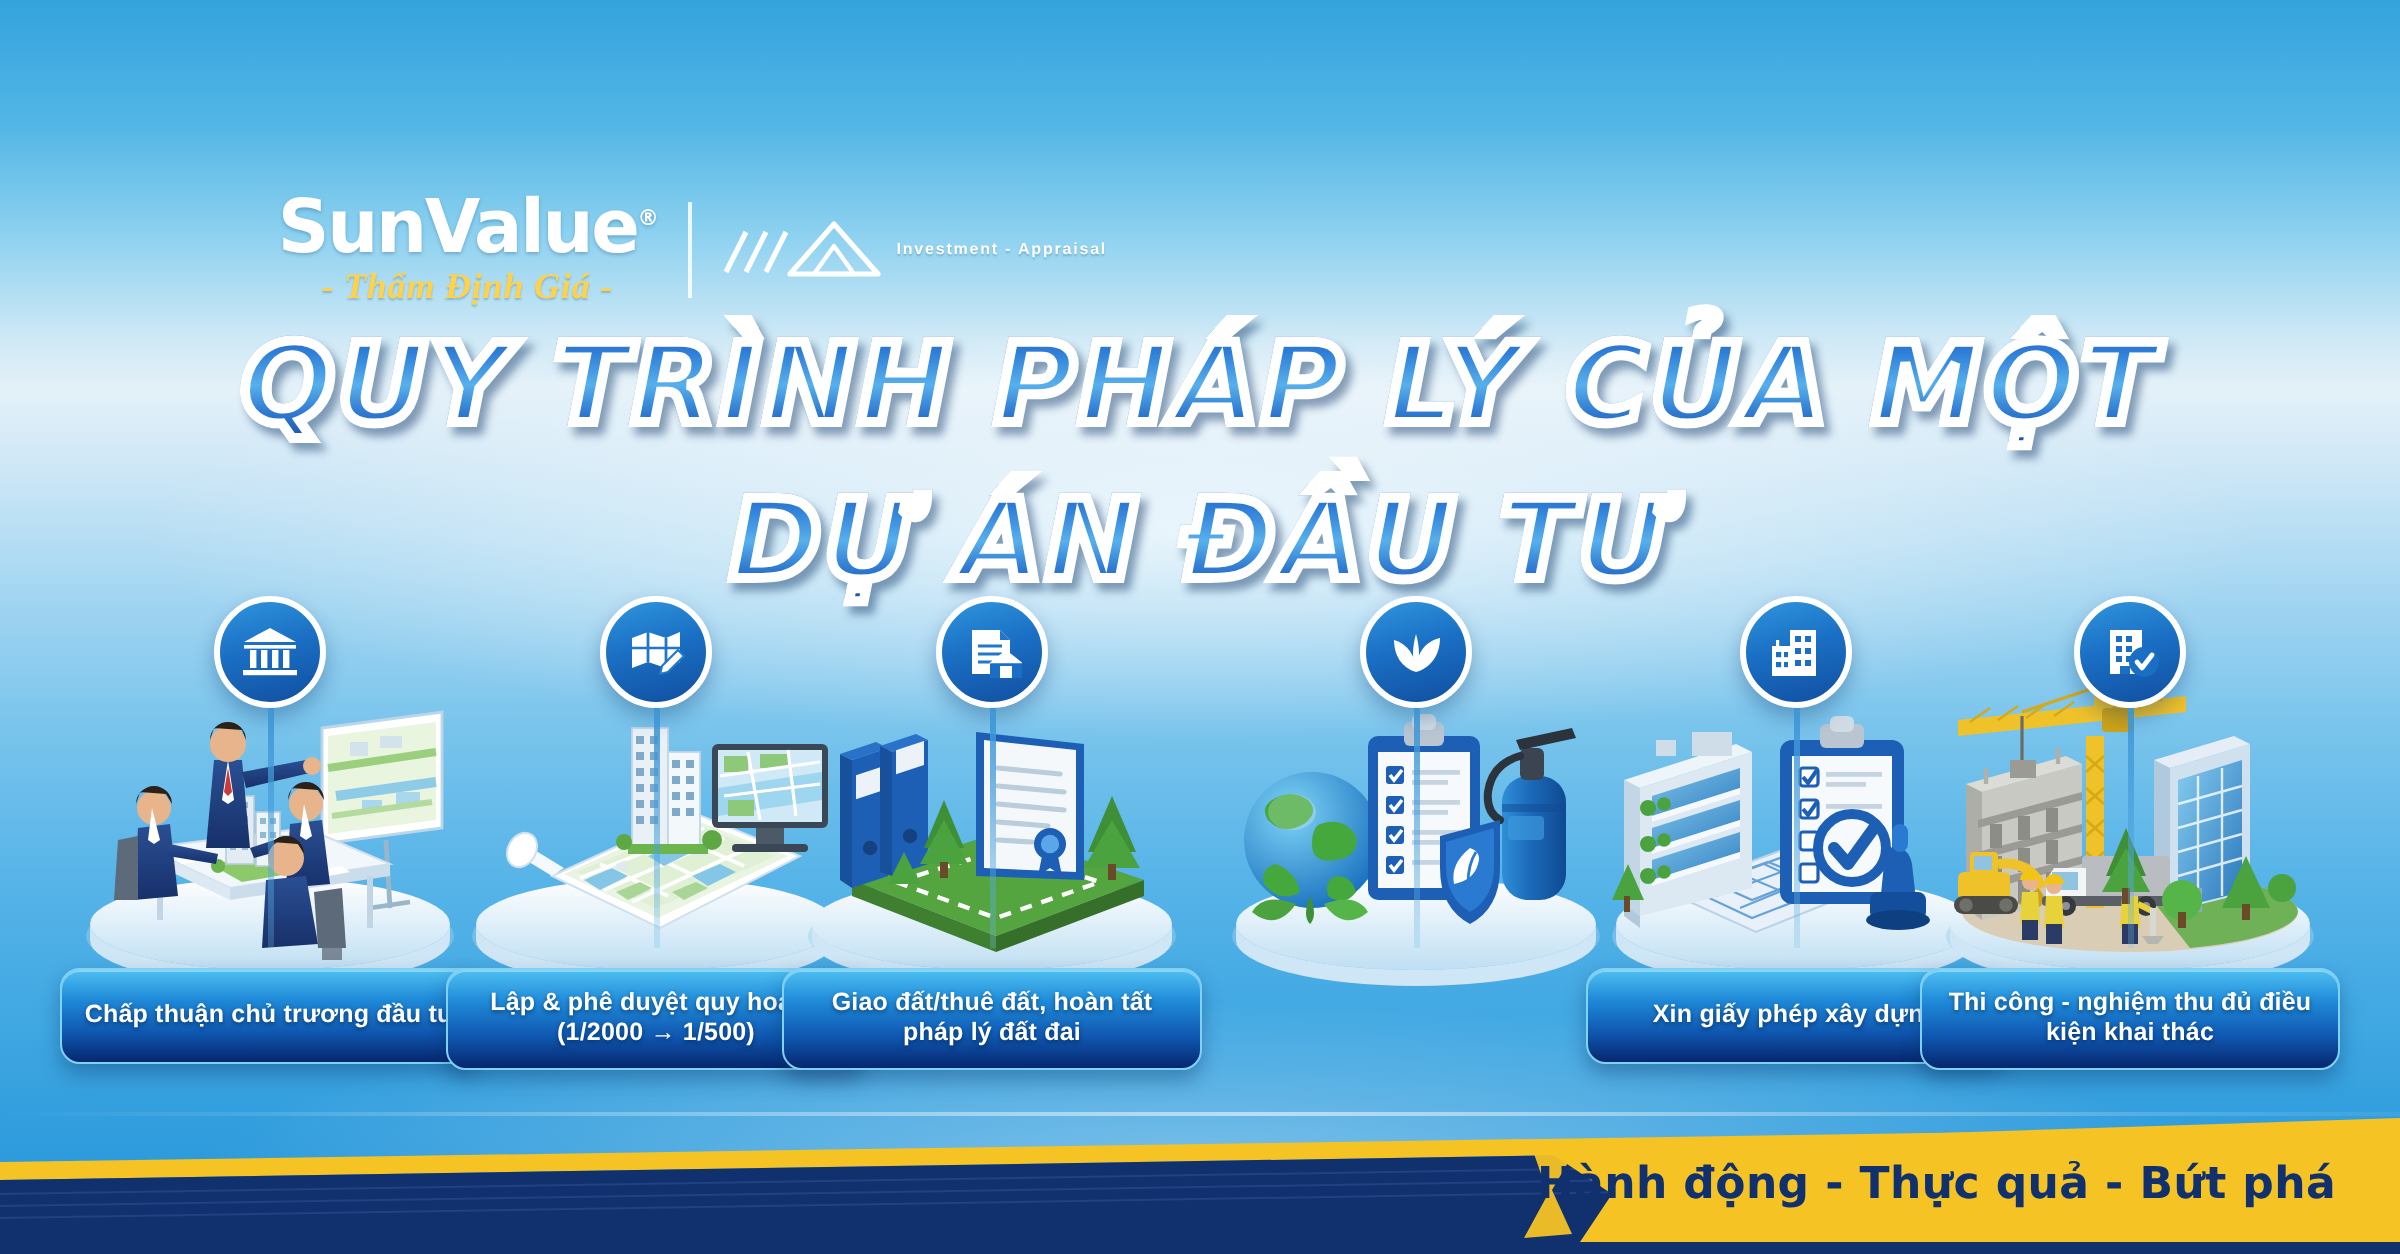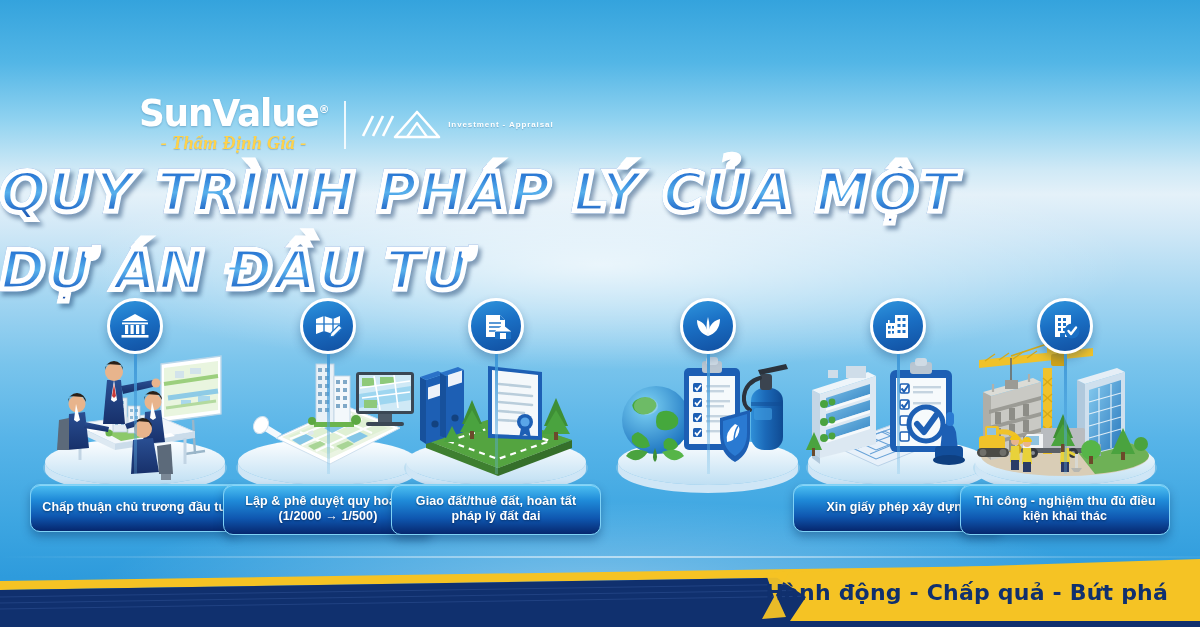--- a/index.html
+++ b/index.html
@@ -59,21 +59,21 @@
   }
   .logo-div { width:2px; height:48px; background:rgba(255,255,255,.85); }
   .logo-right { display:flex; flex-direction:row; align-items:center; gap:3px; }
   .logo-right svg { display:block; }
   .logo-right-text {
     font-size:8px; color:#ffffff; letter-spacing:.9px; font-weight:bold;
     text-shadow:0 1px 1px rgba(0,60,110,.25);
   }
 
   
-  #title { position:absolute; left:0; right:0; top:164px; text-align:left; }
+  #title { position:absolute; left:0; right:0; top:164px; text-align:center; }
   .tline {
     font-family:"DejaVu Sans", sans-serif;
     font-weight:bold; font-style:italic;
     letter-spacing:1.5px;
     line-height:1.04;
     background:linear-gradient(180deg,#1f5fc0 0%, #2f7fd8 22%, #57b0ec 50%, #2f7ad2 74%, #1b4fa8 100%);
     -webkit-background-clip:text; background-clip:text; color:transparent;
     -webkit-text-stroke:5px #ffffff;
     paint-order:stroke fill;
     filter:drop-shadow(3px 4px 2px rgba(10,50,100,.45));
@@ -882,16 +882,16 @@
       <path d="M0 33 L1200 14 L1200 70 L0 70 Z" fill="#10306e"></path>
       <g opacity=".35" stroke="#3f63a8" stroke-width="1">
         <path d="M0 40 L1200 21"></path>
           <path d="M0 46 L1200 27"></path>
           <path d="M0 52 L1200 33"></path>
       </g>
 
       <path d="M770 16 L1200 2 L1200 64 L790 64 L806 40 Z" fill="#f5c324"></path>
       <path d="M766 17 L790 14 L776 38 L786 60 L762 62 L774 40 Z" fill="#f5c324" opacity=".95"></path>
     </svg>
-    <div class="tagline">Hành động - Chấp quả - Bứt phá</div>
+    <div class="tagline">Hành động - Thực quả - Bứt phá</div>
   </div>
 
 </div>
 
 </body></html>

